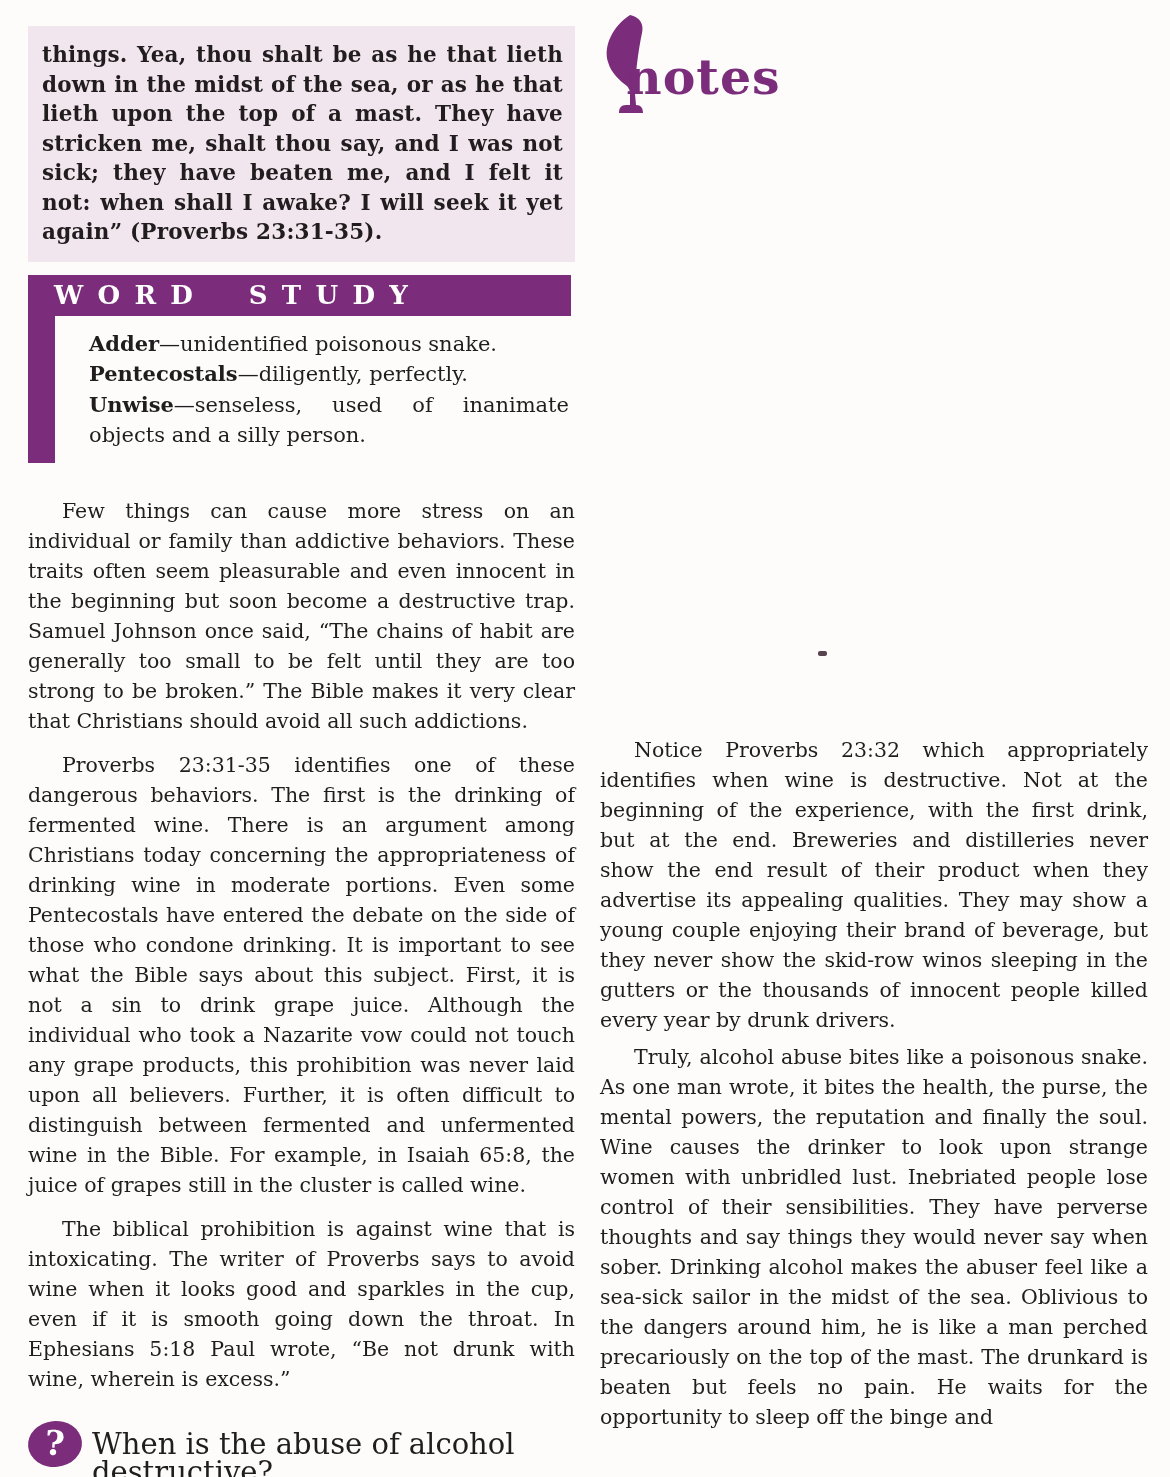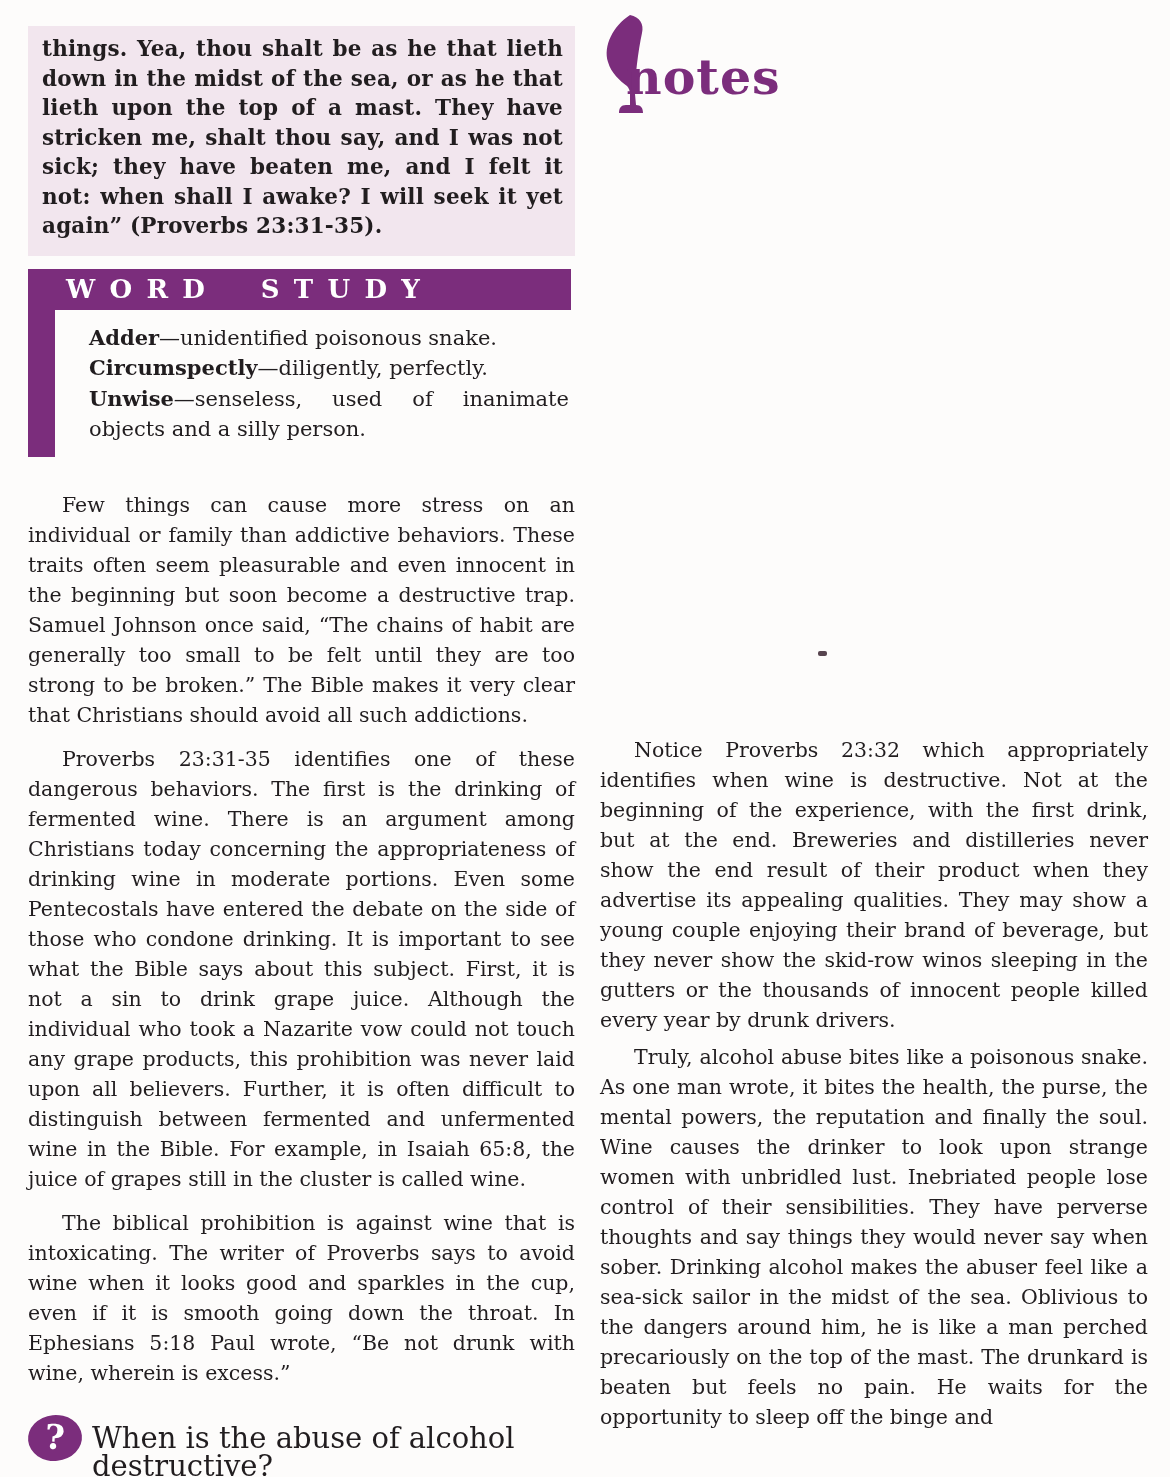--- a/index.html
+++ b/index.html
@@ -29,36 +29,36 @@
     position: absolute;
     left: 600px;
     top: 0;
     width: 548px;
     height: 100%;
   }
   
   .quote-block {
     margin-top: 26px;
     background: var(--quote_bg);
-    padding: 8px 12px 15px 14px;
+    padding: 14px 12px 15px 14px;
     font-weight: bold;
     font-size: 21.5px;
     line-height: 29.5px;
     text-align: justify;
     letter-spacing: 0.2px;
   }
   
   .ws-banner {
     margin-top: 13px;
     height: 41px;
     background: var(--purple);
     color: #fff;
     font-size: 26px;
     line-height: 41px;
-    padding-left: 38px;
+    padding-left: 26px;
     letter-spacing: 0.55em;
     word-spacing: 0.7em;
     font-weight: bold;
     width: 543px;
   }
   .ws-box {
     border-left: 27px solid var(--purple);
     padding: 13px 2px 12px 34px;
     width: 543px;
   }
@@ -154,21 +154,21 @@
 
     <div class="quote-block">things. Yea, thou shalt be as he that lieth down in the midst of the sea, or as he that lieth upon the top of a mast. They have stricken me, shalt thou say, and I was not sick; they have beaten me, and I felt it not: when shall I awake? I will seek it yet again” (Proverbs 23:31-35).</div>
 
     <div class="ws-banner">WORD STUDY</div>
 
     <div class="ws-box">
       <div class="ws-entry">
         <span class="ws-term">Adder</span><span>—unidentified poisonous snake.</span>
       </div>
       <div class="ws-entry">
-        <span class="ws-term">Circumspectly</span><span>—diligently, perfectly.</span>
+        <span class="ws-term">Pentecostals</span><span>—diligently, perfectly.</span>
       </div>
       <div class="ws-entry">
         <span class="ws-term">Unwise</span><span>—senseless, used of inanimate objects and a silly person.</span>
       </div>
     </div>
 
     <div class="para para-1">Few things can cause more stress on an individual or family than addictive behaviors. These traits often seem pleasurable and even innocent in the beginning but soon become a destructive trap. Samuel Johnson once said, “The chains of habit are generally too small to be felt until they are too strong to be broken.” The Bible makes it very clear that Christians should avoid all such addictions.</div>
     <div class="para para-2">Proverbs 23:31-35 identifies one of these dangerous behaviors. The first is the drinking of fermented wine. There is an argument among Christians today concerning the appropriateness of drinking wine in moderate portions. Even some Pentecostals have entered the debate on the side of those who condone drinking. It is important to see what the Bible says about this subject. First, it is not a sin to drink grape juice. Although the individual who took a Nazarite vow could not touch any grape products, this prohibition was never laid upon all believers. Further, it is often difficult to distinguish between fermented and unfermented wine in the Bible. For example, in Isaiah 65:8, the juice of grapes still in the cluster is called wine.</div>
     <div class="para para-3">The biblical prohibition is against wine that is intoxicating. The writer of Proverbs says to avoid wine when it looks good and sparkles in the cup, even if it is smooth going down the throat. In Ephesians 5:18 Paul wrote, “Be not drunk with wine, wherein is excess.”</div>
 

